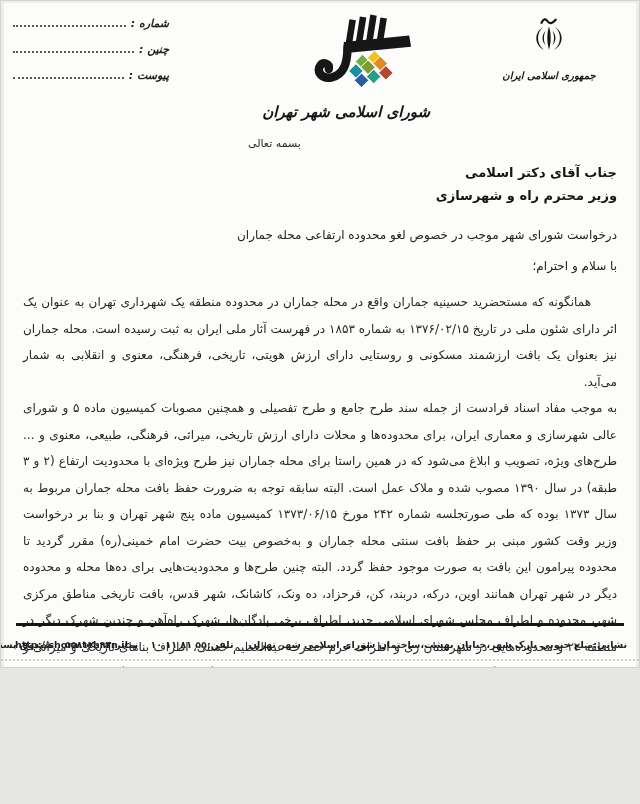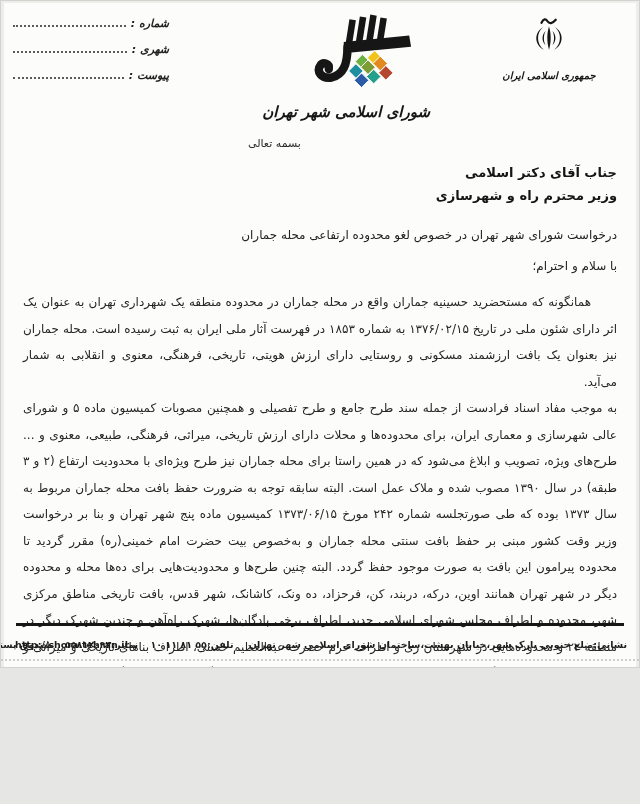--- a/index.html
+++ b/index.html
@@ -41,21 +41,21 @@
 <body>
 
 <div class="page">
 
   <div class="fields">
     <div class="field-row">
       <span class="field-label">شماره :</span>
       <span class="field-dots"></span>
     </div>
     <div class="field-row">
-      <span class="field-label">شهری :</span>
+      <span class="field-label">چنین :</span>
       <span class="field-dots"></span>
     </div>
     <div class="field-row">
       <span class="field-label">پیوست :</span>
       <span class="field-dots"></span>
     </div>
   </div>
 
   <div class="center-logo">
     <svg width="122" height="86" viewBox="0 0 130 92">
@@ -95,21 +95,21 @@
     <div class="republic-title">جمهوری اسلامی ایران</div>
   </div>
 
   <div class="basmala">بسمه تعالی</div>
 
   <div class="content">
     <div class="addressee">
       <div>جناب آقای دکتر اسلامی</div>
       <div>وزیر محترم راه و شهرسازی</div>
     </div>
-    <div class="subject">درخواست شورای شهر تهران در خصوص لغو محدوده ارتفاعی محله جماران</div>
+    <div class="subject">درخواست شورای شهر موجب در خصوص لغو محدوده ارتفاعی محله جماران</div>
     <div class="salutation">با سلام و احترام؛</div>
     <div class="body-text">
       <p class="indent">همانگونه که مستحضرید حسینیه جماران واقع در محله جماران در محدوده منطقه یک شهرداری تهران به عنوان یک اثر دارای شئون ملی در تاریخ ۱۳۷۶/۰۲/۱۵ به شماره ۱۸۵۳ در فهرست آثار ملی ایران به ثبت رسیده است. محله جماران نیز بعنوان یک بافت ارزشمند مسکونی و روستایی دارای ارزش هویتی، تاریخی، فرهنگی، معنوی و انقلابی به شمار می‌آید.</p>
       <p>به موجب مفاد اسناد فرادست از جمله سند طرح جامع و طرح تفصیلی و همچنین مصوبات کمیسیون ماده ۵ و شورای عالی شهرسازی و معماری ایران، برای محدوده‌ها و محلات دارای ارزش تاریخی، میراثی، فرهنگی، طبیعی، معنوی و ... طرح‌های ویژه، تصویب و ابلاغ می‌شود که در همین راستا برای محله جماران نیز طرح ویژه‌ای با محدودیت ارتفاع (۲ و ۳ طبقه) در سال ۱۳۹۰ مصوب شده و ملاک عمل است. البته سابقه توجه به ضرورت حفظ بافت محله جماران مربوط به سال ۱۳۷۳ بوده که طی صورتجلسه شماره ۲۴۲ مورخ ۱۳۷۳/۰۶/۱۵ کمیسیون ماده پنج شهر تهران و بنا بر درخواست وزیر وقت کشور مبنی بر حفظ بافت سنتی محله جماران و به‌خصوص بیت حضرت امام خمینی(ره) مقرر گردید تا محدوده پیرامون این بافت به صورت موجود حفظ گردد. البته چنین طرح‌ها و محدودیت‌هایی برای ده‌ها محله و محدوده دیگر در شهر تهران همانند اوین، درکه، دربند، کن، فرحزاد، ده ونک، کاشانک، شهر قدس، بافت تاریخی مناطق مرکزی شهر، محدوده و اطراف مجلس شورای اسلامی جدید، اطراف برخی پادگان‌ها، شهرک راه‌آهن و چندین شهرک دیگر در منطقه ۲۲ و محدوده‌هایی در شهرستان ری و اطراف حرم حضرت عبدالعظیم حسنی، اطراف بناهای تاریخی و میراثی و صدها محله و محدوده دیگر نیز در سراسر کشور مصوب شده و ملاک عمل قرار گرفته است. از دیگر سو بر اساس بند ۳۴ ذیل ماده ۸۰ قانون تشکیلات، وظایف و انتخابات شوراهای اسلامی کشور مصوب ۱۳۷۵/۰۳/۱۱ با اصلاحات و الحاقات بعدی «بررسی و تأیید طرح‌های هادی و جامع شهرسازی و تفصیلی و حریم و محدوده قانونی شهرها پس از ارائه آن توسط شهرداری و ارسال به مراجع ذیربط قانونی جهت تصویب نهایی» جزء وظایف شوراهای اسلامی شهر است. بند ۳۴ ذیل ماده ۸۰ بیانگر اهمیت و ضرورت تهیه طرح‌ها و پیشنهادات در سطوح مدیریت شهری و اعلام نظر نمایندگان مستقیم شهروندان در شوراهای اسلامی شهرها از منظر منافع عمومی و مصلحت شهر و شهروندان است. از آنجا که ارائه گزارش پیرامون طرح تفصیلی محله جماران پیرو دستور رئیس جمهور محترم در دستور جلسه آتی شورایعالی شهرسازی و معماری</p>
     </div>
   </div>
 
   <div class="bottom">
     <div class="footer-rule"></div>
     <div class="footer-line">

